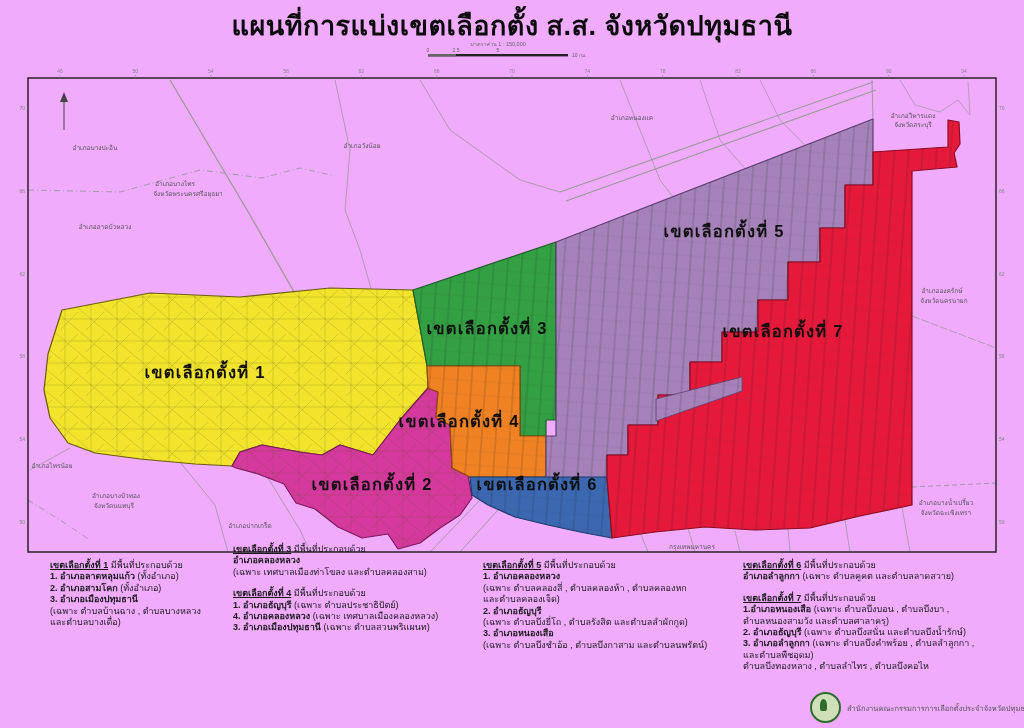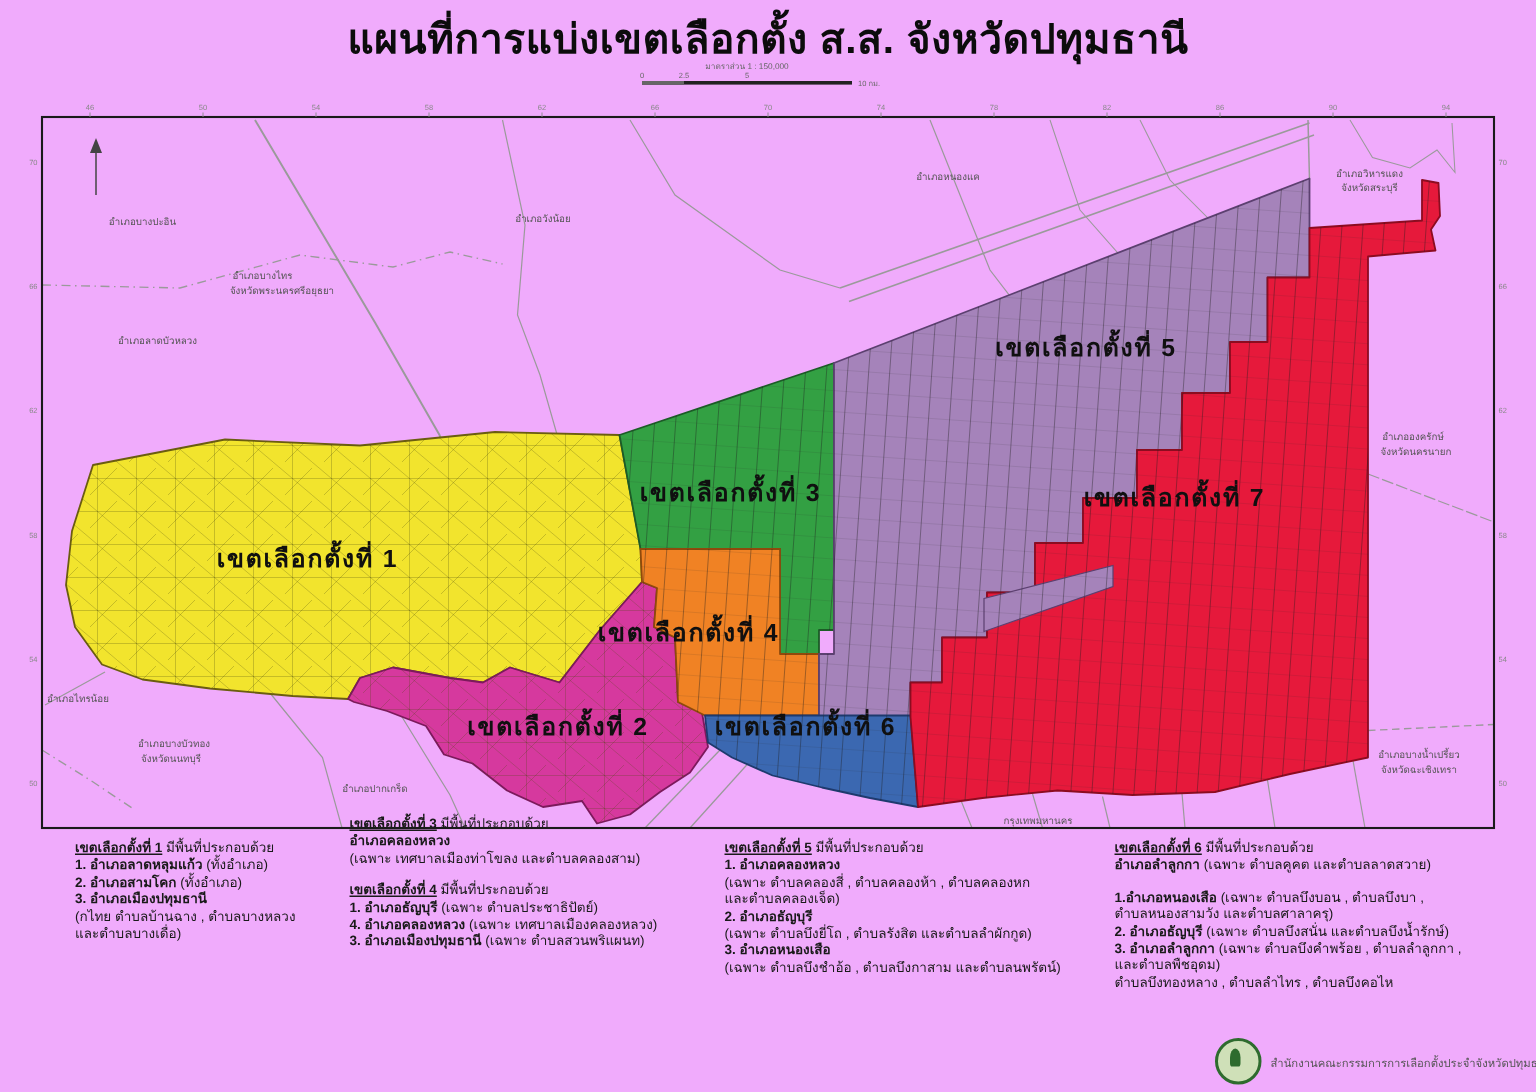--- a/index.html
+++ b/index.html
@@ -173,21 +173,21 @@
       </g>
   </svg>
 
   <div id="legend">
       <div class="legend-col" style="left: 30px; top: 560px; width: 180px;">
         <div class="legend-block">
           <div class="lg-line"><span class="lg-title">เขตเลือกตั้งที่ 1</span><span class="lg-suffix"> มีพื้นที่ประกอบด้วย</span></div>
           <div class="lg-line"><span class="lg-b">1. อำเภอลาดหลุมแก้ว </span><span>(ทั้งอำเภอ)</span></div>
           <div class="lg-line"><span class="lg-b">2. อำเภอสามโคก </span><span>(ทั้งอำเภอ)</span></div>
           <div class="lg-line"><span class="lg-b">3. อำเภอเมืองปทุมธานี</span></div>
-          <div class="lg-line"><span>(กไทย ตำบลบ้านฉาง , ตำบลบางหลวง</span></div>
+          <div class="lg-line"><span>(เฉพาะ ตำบลบ้านฉาง , ตำบลบางหลวง</span></div>
           <div class="lg-line"><span>และตำบลบางเดื่อ)</span></div>
         </div>
       </div>
       <div class="legend-col" style="left: 213px; top: 544px; width: 245px;">
         <div class="legend-block">
           <div class="lg-line"><span class="lg-title">เขตเลือกตั้งที่ 3</span><span class="lg-suffix"> มีพื้นที่ประกอบด้วย</span></div>
           <div class="lg-line"><span class="lg-b">อำเภอคลองหลวง</span></div>
           <div class="lg-line"><span>(เฉพาะ เทศบาลเมืองท่าโขลง และตำบลคลองสาม)</span></div>
         </div>
         <div class="legend-block">
@@ -208,20 +208,21 @@
           <div class="lg-line"><span class="lg-b">3. อำเภอหนองเสือ</span></div>
           <div class="lg-line"><span>(เฉพาะ ตำบลบึงชำอ้อ , ตำบลบึงกาสาม และตำบลนพรัตน์)</span></div>
         </div>
       </div>
       <div class="legend-col" style="left: 723px; top: 560px; width: 275px;">
         <div class="legend-block">
           <div class="lg-line"><span class="lg-title">เขตเลือกตั้งที่ 6</span><span class="lg-suffix"> มีพื้นที่ประกอบด้วย</span></div>
           <div class="lg-line"><span class="lg-b">อำเภอลำลูกกา </span><span>(เฉพาะ ตำบลคูคต และตำบลลาดสวาย)</span></div>
         </div>
         <div class="legend-block">
+          <div class="lg-line"><span class="lg-title">เขตเลือกตั้งที่ 7</span><span class="lg-suffix"> มีพื้นที่ประกอบด้วย</span></div>
           <div class="lg-line"><span class="lg-b">1.อำเภอหนองเสือ </span><span>(เฉพาะ ตำบลบึงบอน , ตำบลบึงบา ,</span></div>
           <div class="lg-line"><span>ตำบลหนองสามวัง และตำบลศาลาครุ)</span></div>
           <div class="lg-line"><span class="lg-b">2. อำเภอธัญบุรี </span><span>(เฉพาะ ตำบลบึงสนั่น และตำบลบึงน้ำรักษ์)</span></div>
           <div class="lg-line"><span class="lg-b">3. อำเภอลำลูกกา </span><span>(เฉพาะ ตำบลบึงคำพร้อย , ตำบลลำลูกกา ,</span></div>
           <div class="lg-line"><span>และตำบลพืชอุดม)</span></div>
           <div class="lg-line"><span>ตำบลบึงทองหลาง , ตำบลลำไทร , ตำบลบึงคอไห</span></div>
         </div>
       </div>
     </div>
 

